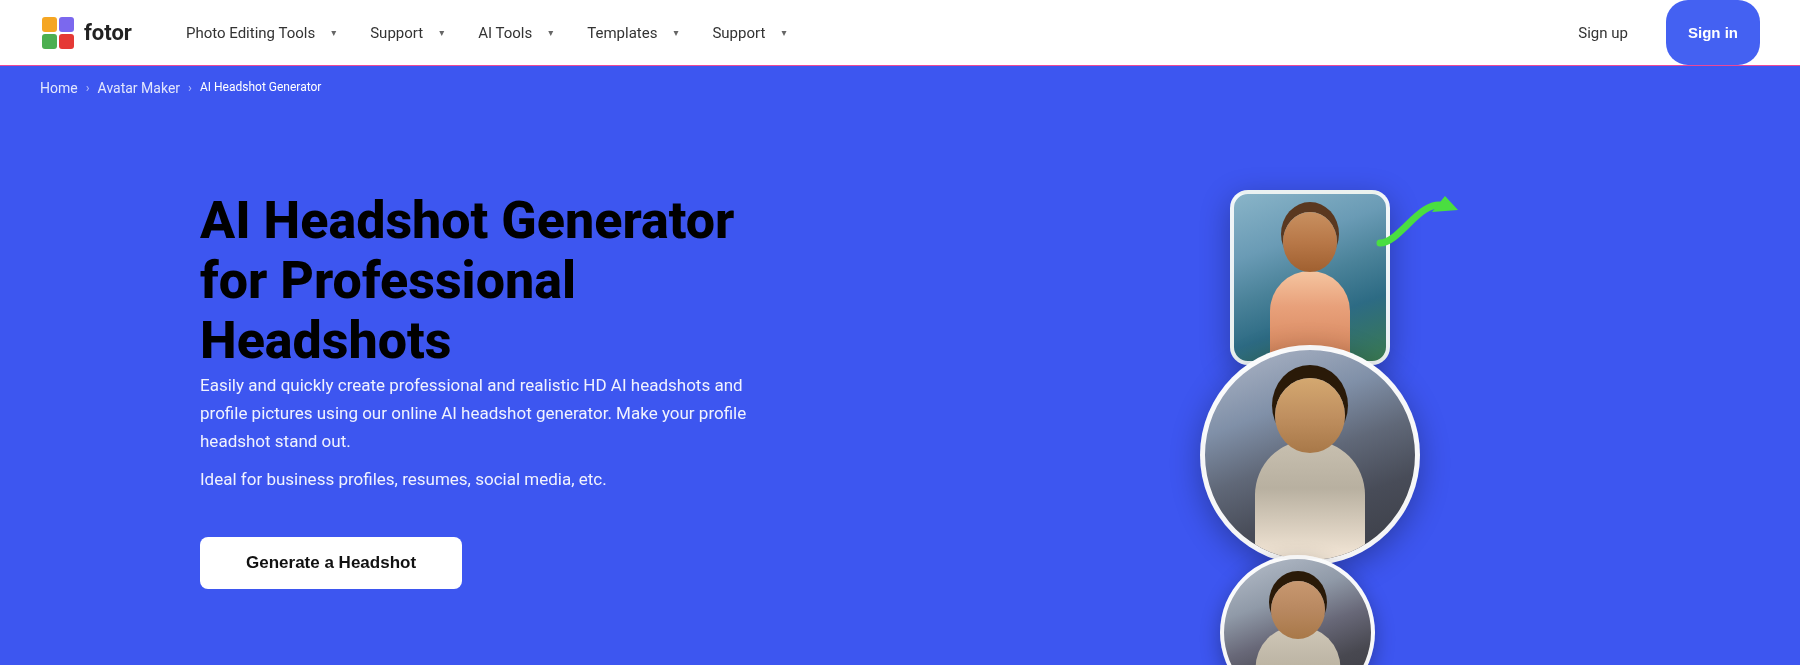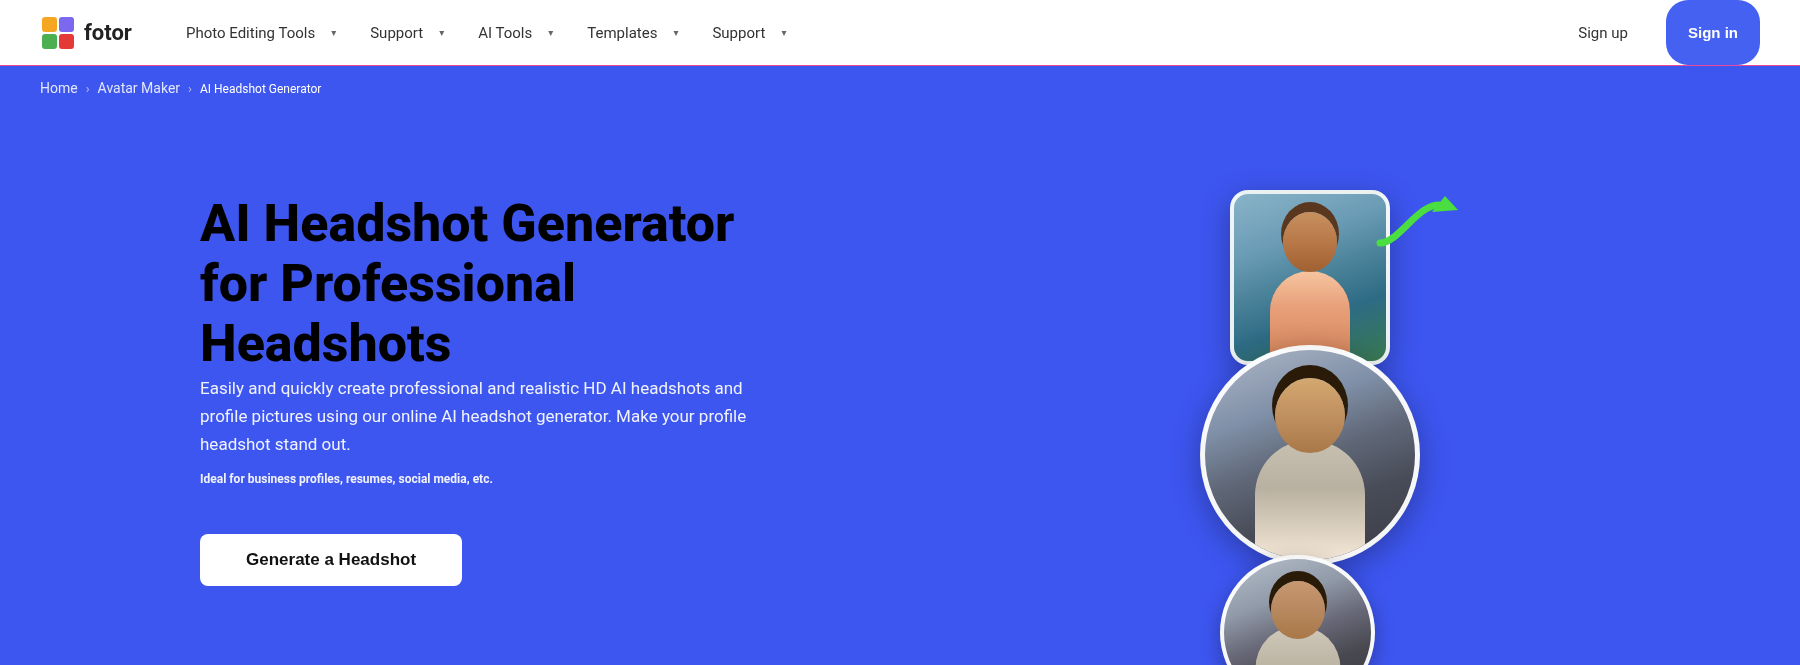--- a/index.html
+++ b/index.html
@@ -76,21 +76,21 @@
       border-radius: 22px;
       cursor: pointer;
       border: none;
     }
 
     
     .breadcrumb {
       background: #3D56F0;
       padding: 14px 40px;
       display: flex;
-      align-items: flex-end;
+      align-items: flex-start;
       gap: 8px;
     }
     .breadcrumb-item {
       font-size: 14px;
       color: rgba(255,255,255,0.85);
       cursor: pointer;
     }
     .breadcrumb-sep {
       color: rgba(255,255,255,0.6);
       font-size: 13px;
@@ -121,24 +121,23 @@
       color: #000000;
       line-height: 1.15;
     }
     .hero-desc {
       font-size: 17px;
       color: rgba(255,255,255,0.92);
       line-height: 1.65;
       margin-bottom: 14px;
     }
     .hero-ideal {
-      font-size: 12px;
+      font-size: 17px;
       color: rgba(255,255,255,0.92);
       margin-bottom: 48px;
-      font-weight: bold;
     }
     .btn-generate {
       background: #fff;
       color: #111;
       font-size: 17px;
       font-weight: 700;
       padding: 16px 46px;
       border-radius: 8px;
       border: none;
       cursor: pointer;

